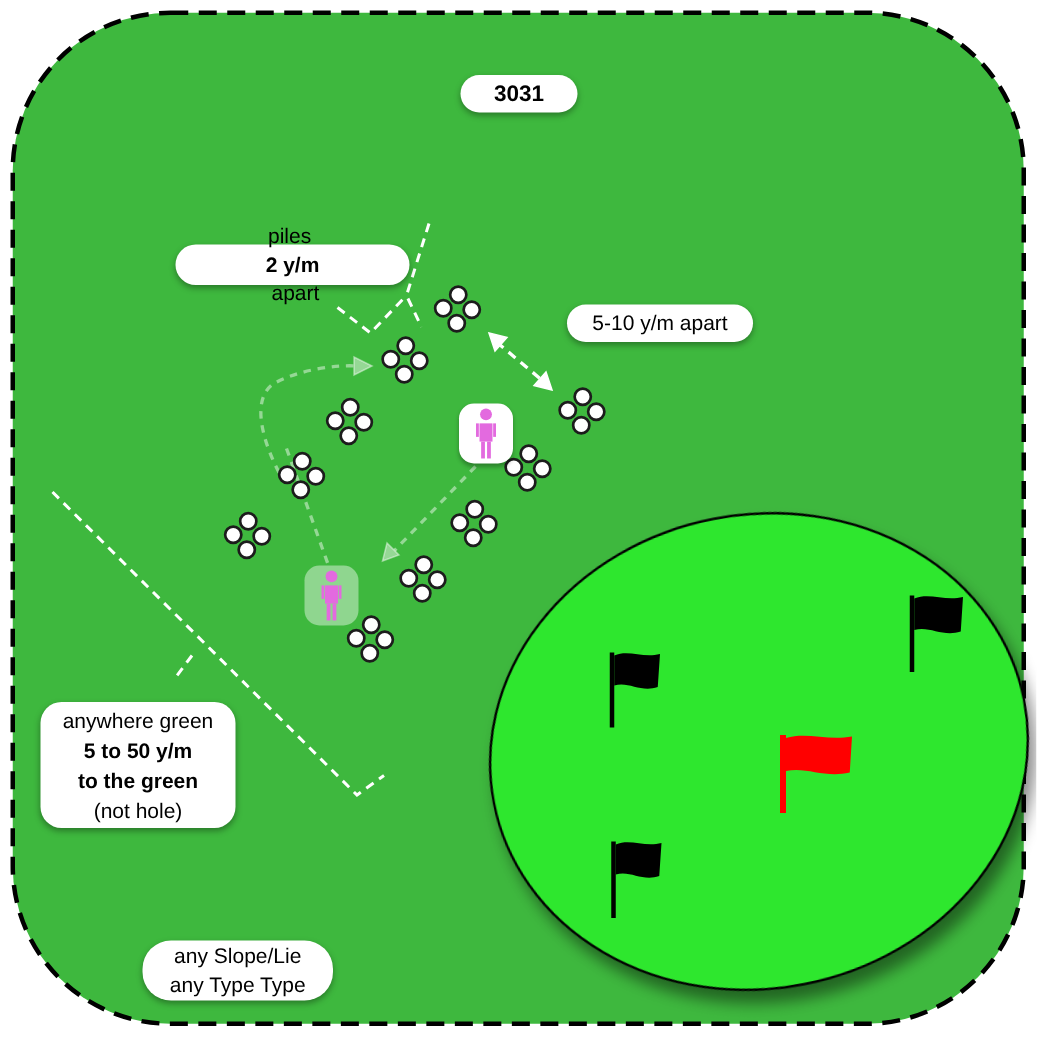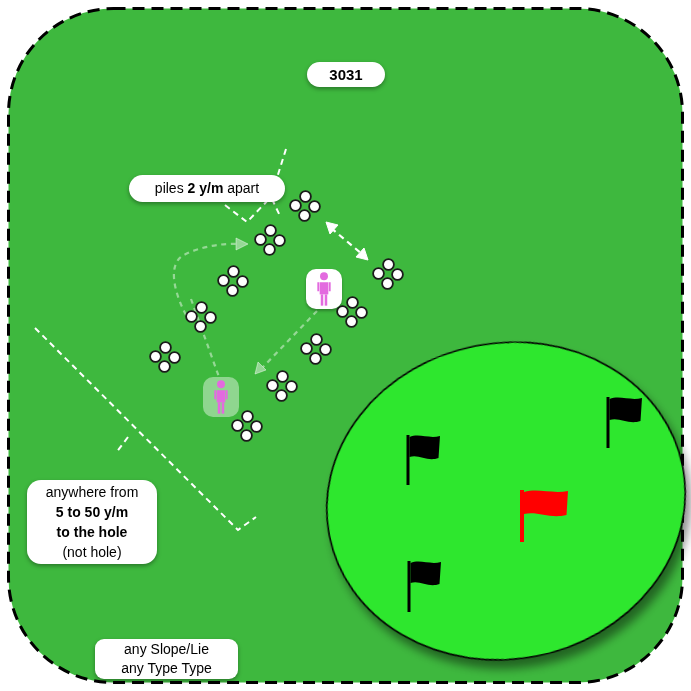--- a/index.html
+++ b/index.html
@@ -6,29 +6,29 @@
   #stage{
     position:relative;width:691px;height:691px;overflow:hidden;background:#fff;
     font-family:"Liberation Sans", sans-serif;color:#000;
   }
   #scene{position:absolute;left:0;top:0;width:691px;height:691px;}
   .green-ellipse{filter:drop-shadow(3px 9px 5px rgba(0,0,0,0.45));}
   .whitebox{
     position:absolute;background:#fff;border-radius:14px;
     box-shadow:0 2px 4px rgba(0,0,0,0.35);
     display:flex;flex-direction:column;align-items:center;justify-content:center;
-    font-size:14px;line-height:19px;text-align:center;white-space:nowrap;margin-top:12px;
+    font-size:14px;line-height:19px;text-align:center;white-space:nowrap;
   }
   .whitebox .row{display:block;}
   .b{font-weight:bold;text-align:right;}
   #badge-3031{left:307px;top:50px;width:78px;height:25px;font-weight:bold;font-size:15px;border-radius:13px;}
-  #label-piles{left:129px;top:163px;width:156px;height:27px;flex-direction:row;border-radius:14px;}
+  #label-piles{left:117px;top:163px;width:156px;height:27px;flex-direction:column;border-radius:14px;}
   #label-spacing{left:378px;top:203px;width:124px;height:25px;border-radius:13px;}
   #label-hole{left:27px;top:468px;width:130px;height:84px;line-height:20px;}
-  #label-conditions{left:95px;top:627px;width:143px;height:40px;border-radius:9px;}
+  #label-conditions{left:95px;top:627px;width:127px;height:40px;border-radius:19px;}
   .player{
     position:absolute;width:36px;height:40px;border-radius:10px;
     display:flex;align-items:center;justify-content:center;
   }
   .player.solid{background:#fff;box-shadow:0 2px 3px rgba(0,0,0,0.3);}
   .player.translucent{background:rgba(255,255,255,0.42);}
   .player svg{display:block;}
 </style>
 </head>
 <body>
@@ -170,25 +170,28 @@
   <div class="whitebox" id="badge-3031">
     <span>3031</span>
   </div>
 
   <div class="whitebox" id="label-piles">
     <span>piles&nbsp;</span>
       <span class="b">2 y/m</span>
       <span>&nbsp;apart</span>
   </div>
 
+  <div class="whitebox" id="label-spacing">
+    <span>5-10 y/m apart</span>
+  </div>
 
   <div class="whitebox" id="label-hole">
-    <span class="row">anywhere from</span>
+    <span class="row">anywhere green</span>
     <span class="row b">5 to 50 y/m</span>
-    <span class="row b">to the hole</span>
+    <span class="row b">to the green</span>
     <span class="row">(not hole)</span>
   </div>
 
   <div class="whitebox" id="label-conditions">
     <span class="row">any Slope/Lie</span>
     <span class="row">any Type Type</span>
   </div>
 
 </div>
 

